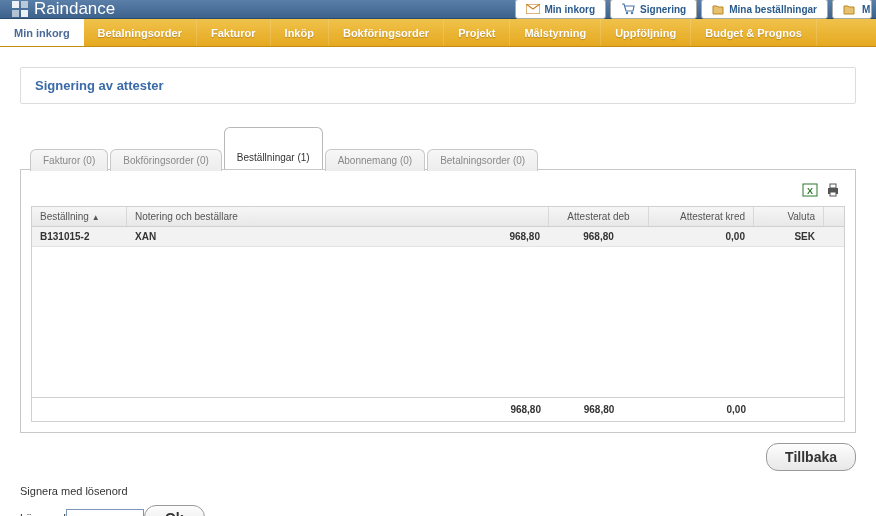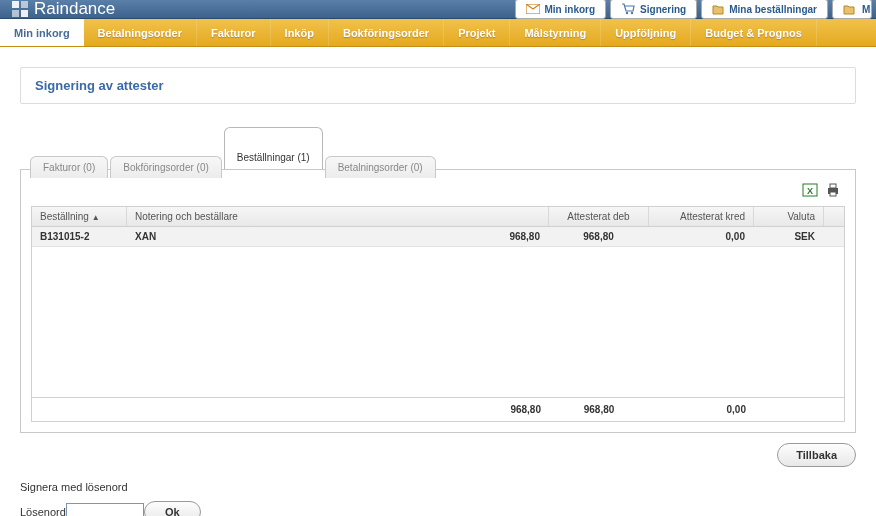--- a/index.html
+++ b/index.html
@@ -10,42 +10,42 @@
   .top-links { display: flex; gap: 4px; padding-right: 4px; }
   .top-link { background: #fff; border: 1px solid #aaa; border-radius: 3px; padding: 3px 10px; display: flex; align-items: center; gap: 5px; color: #2a5a8c; font-weight: bold; font-size: 10px; cursor: pointer; }
   .top-link svg { flex-shrink: 0; }
   .main-nav { background: linear-gradient(to bottom, #f0c24b, #e5a920); height: 28px; display: flex; border-bottom: 1px solid #c48c10; }
   .nav-item { padding: 0 14px; display: flex; align-items: center; color: #fff; font-weight: bold; font-size: 11px; cursor: pointer; border-right: 1px solid rgba(255,255,255,0.15); text-shadow: 0 1px 1px rgba(100,60,0,0.35); }
   .nav-item.active { background: #fff; color: #4a6a9a; text-shadow: none; border: none; }
   .page { padding: 20px 20px 10px 20px; }
   .page-title-box { border: 1px solid #dcdcdc; border-radius: 2px; padding: 10px 14px; margin-bottom: 23px; }
   .page-title { color: #3a6aa8; font-weight: bold; font-size: 13px; }
   .tab-strip { display: flex; align-items: flex-end; margin-left: 10px; position: relative; z-index: 2; }
-  .tab { background: linear-gradient(to bottom,#f7f7f7,#ececec); border: 1px solid #c8c8c8; border-bottom: none; border-radius: 6px 6px 0 0; padding: 5px 12px; margin-right: 2px; color: #888; font-size: 10px; cursor: pointer; position: relative; top: 9px; }
+  .tab { background: linear-gradient(to bottom,#f7f7f7,#ececec); border: 1px solid #c8c8c8; border-bottom: none; border-radius: 6px 6px 0 0; padding: 5px 12px; margin-right: 2px; color: #888; font-size: 10px; cursor: pointer; position: relative; top: 2px; }
   .tab.active { background: #fff; color: #333; font-weight: normal; border-color: #b8b8b8; top: 0; padding-top: 24px; padding-bottom: 6px; z-index: 3; }
   .panel { border: 1px solid #c8c8c8; background: #fff; padding: 10px; margin-top: 0; position: relative; }
   .toolbar-icons { text-align: right; padding: 2px 4px 6px 0; }
   .toolbar-icons span { cursor: pointer; margin-left: 4px; }
   .grid { border: 1px solid #d0d0d0; }
   .grid-head { display: flex; background: linear-gradient(to bottom,#f6f6f6,#e8e8e8); border-bottom: 1px solid #d0d0d0; }
   .gh { padding: 4px 8px; border-right: 1px solid #d8d8d8; color: #555; font-size: 10px; white-space: nowrap; overflow: hidden; text-overflow: ellipsis; }
   .grid-body { height: 170px; background: #fff; overflow: auto; }
   .grid-row { display: flex; background: #f2f2f2; border-bottom: 1px solid #e4e4e4; }
   .gc { padding: 4px 8px; border-right: 1px solid transparent; font-size: 10px; color: #333; }
   .grid-foot { display: flex; background: #fff; border-top: 1px solid #d0d0d0; }
   .gf { padding: 6px 8px; font-weight: bold; font-size: 10px; color: #333; }
   .c-bestallning { width: 95px; }
   .c-notering { flex: 1; }
   .c-belopp { width: 115px; text-align: right; }
   .c-deb { width: 100px; text-align: center; }
   .c-kred { width: 105px; text-align: right; }
   .c-valuta { width: 70px; text-align: right; }
   .c-end { width: 20px; border-right: none; }
   .below-panel { display: flex; justify-content: flex-end; margin-top: 10px; }
-  .btn { background: linear-gradient(to bottom,#fdfdfd,#e8e8e8); border: 1px solid #9a9a9a; border-radius: 12px; padding: 5px 18px; font-weight: bold; font-size: 11px; color: #333; cursor: pointer; }
+  .btn { background: linear-gradient(to bottom,#fdfdfd,#e8e8e8); border: 1px solid #9a9a9a; border-radius: 12px; padding: 5px 18px; font-weight: bold; font-size: 14px; color: #333; cursor: pointer; }
   .signer-title { font-weight: normal; font-size: 11px; margin: 14px 0 8px 0; color: #333; }
   .signer-row { display: flex; align-items: center; gap: 0; }
   .signer-row label { font-size: 11px; color: #333; }
   .signer-row input[type=password] { border: 1px solid #7a97b8; height: 18px; width: 78px; font-size: 11px; padding: 1px 3px; }
   .sort-ind { font-size: 8px; }
 </style>
 </head>
 <body>
 
 <div class="top-bar">
@@ -122,20 +122,21 @@
 <div class="page">
 
   <div class="page-title-box">
     <div class="page-title">Signering av attester</div>
   </div>
 
   <div class="tab-strip">
     <div class="tab"><span>Fakturor (0)</span></div>
     <div class="tab"><span>Bokföringsorder (0)</span></div>
     <div class="tab active"><span>Beställningar (1)</span></div>
+    <div class="tab"><span>Abonnemang (0)</span></div>
     <div class="tab"><span>Betalningsorder (0)</span></div>
   </div>
 
   <div class="panel">
     <div class="toolbar-icons">
       <span title="Excel">
         <svg width="16" height="16" viewBox="0 0 16 16">
             <rect x="1" y="2" width="14" height="12" fill="#fff" stroke="#2a7a2a"></rect>
             <text x="8" y="12" text-anchor="middle" font-size="9" font-weight="bold" fill="#2a7a2a">X</text>
           </svg>

